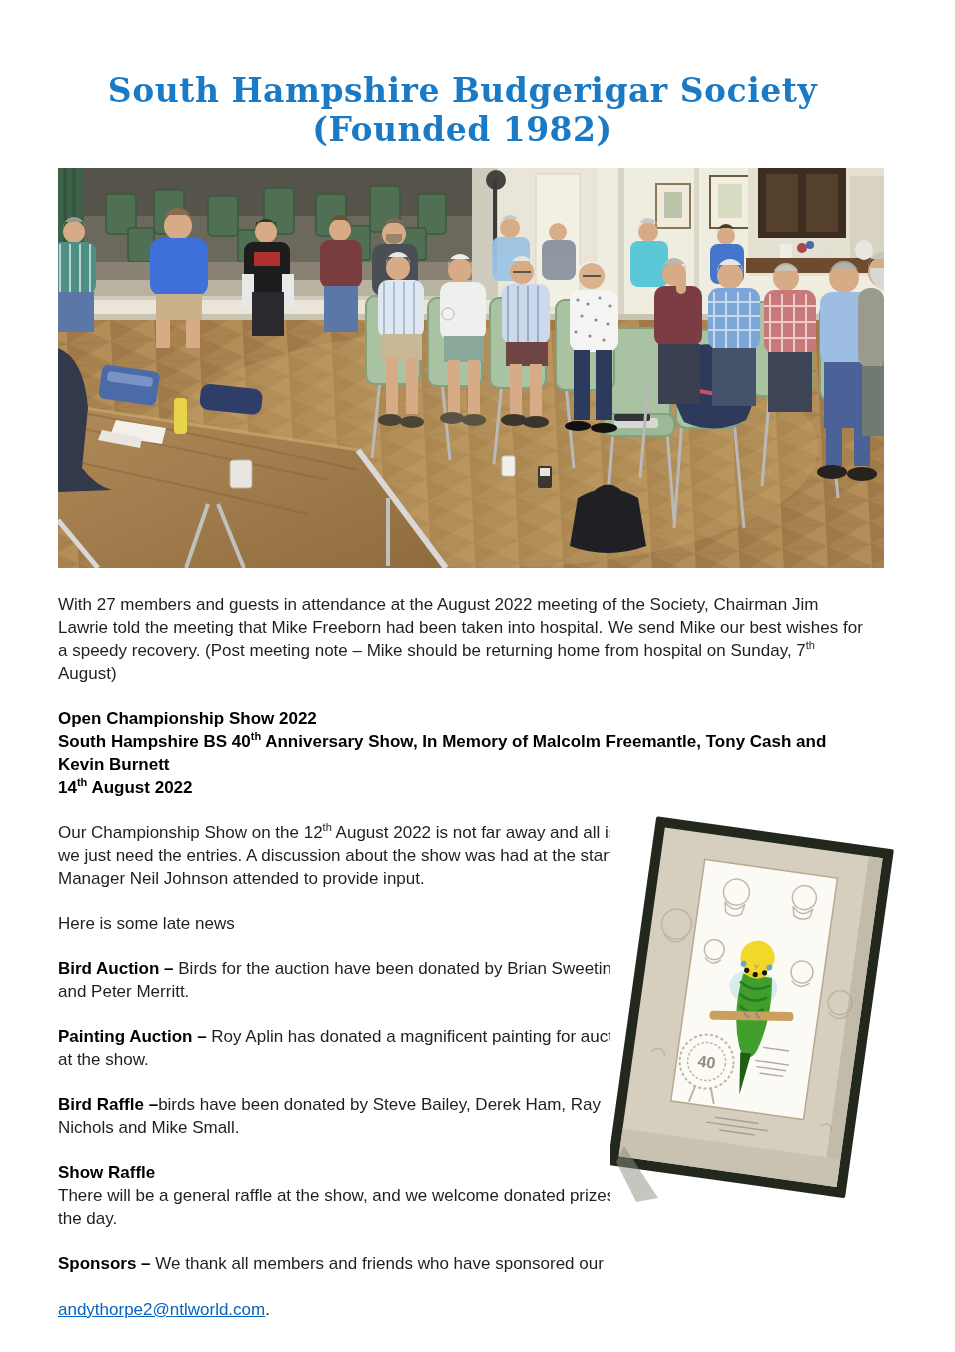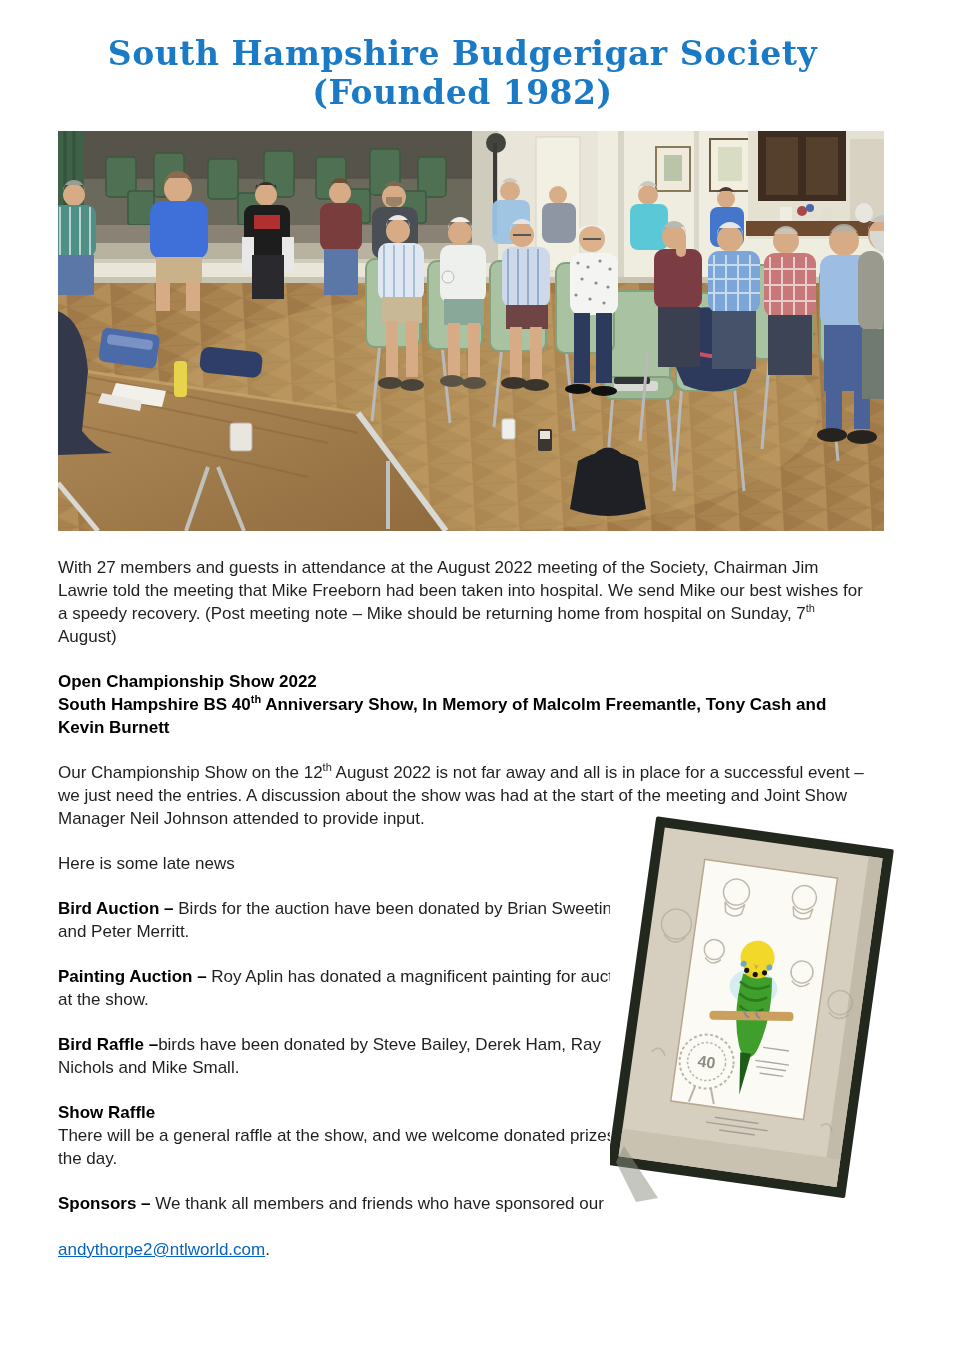--- a/index.html
+++ b/index.html
@@ -1,18 +1,18 @@
 <!DOCTYPE html>
 <html><head>
 <meta charset="utf-8">
 <style>
   html,body{margin:0;padding:0;background:#ffffff;}
   .page{position:relative;width:955px;height:1352px;background:#fff;overflow:hidden;
         font-family:"Liberation Sans",sans-serif;color:#1f1f1f;}
-  .content{padding:34px 88px 0 58px;}
+  .content{padding:34px 88px 0 58px;margin-top:37px;}
   .main-title{font-family:"DejaVu Serif",serif;font-weight:bold;color:#1a7ac5;
         text-align:center;font-size:33px;line-height:39px;margin:0;letter-spacing:.5px;}
   .subtitle{text-align:center;font-weight:bold;font-size:25px;line-height:30px;margin:7px 0 0 0;color:#111;}
   .photo-wrap{width:826px;height:400px;margin:19px auto 0 auto;}
   .photo-wrap svg{display:block;width:826px;height:400px;}
   .bodytext{margin-top:25px;}
   p{font-size:17px;line-height:23px;margin:0 0 22px 0;}
   p.tight{margin-bottom:0;}
   .headgroup{margin:0 0 22px 0;font-weight:bold;}
   .narrow{max-width:592px;}
@@ -355,20 +355,21 @@
         <path d="M0 180 q26 10 30 60 l-6 60 q14 18 30 22 l-54 2 Z" fill="#33384a"></path>
       </svg>
     </div>
 
     <div class="bodytext">
       <p><span>With 27 members and guests in attendance at the August 2022 meeting of the Society, Chairman Jim Lawrie told the meeting that Mike Freeborn had been taken into hospital. We send Mike our best wishes for a speedy recovery. (Post meeting note – Mike should be returning home from hospital on Sunday, 7</span><sup>th</sup><span> August)</span></p>
 
       <div class="headgroup">
         <p class="tight"><b>Open Championship Show 2022</b></p>
         <p class="tight"><b><span>South Hampshire BS 40</span><sup>th</sup><span> Anniversary Show, In Memory of Malcolm Freemantle, Tony Cash and Kevin Burnett</span></b></p>
+        <p class="tight"><b><span>14</span><sup>th</sup><span> August 2022</span></b></p>
       </div>
 
       <p><span>Our Championship Show on the 12</span><sup>th</sup><span> August 2022 is not far away and all is in place for a successful event – we just need the entries. A discussion about the show was had at the start of the meeting and Joint Show Manager Neil Johnson attended to provide input.</span></p>
 
       <p class="narrow">Here is some late news</p>
 
       <p class="narrow"><b>Bird Auction – </b><span>Birds for the auction have been donated by Brian Sweeting and Peter Merritt.</span></p>
 
       <p class="narrow"><b>Painting Auction – </b><span>Roy Aplin has donated a magnificent painting for auction at the show.</span></p>
 

